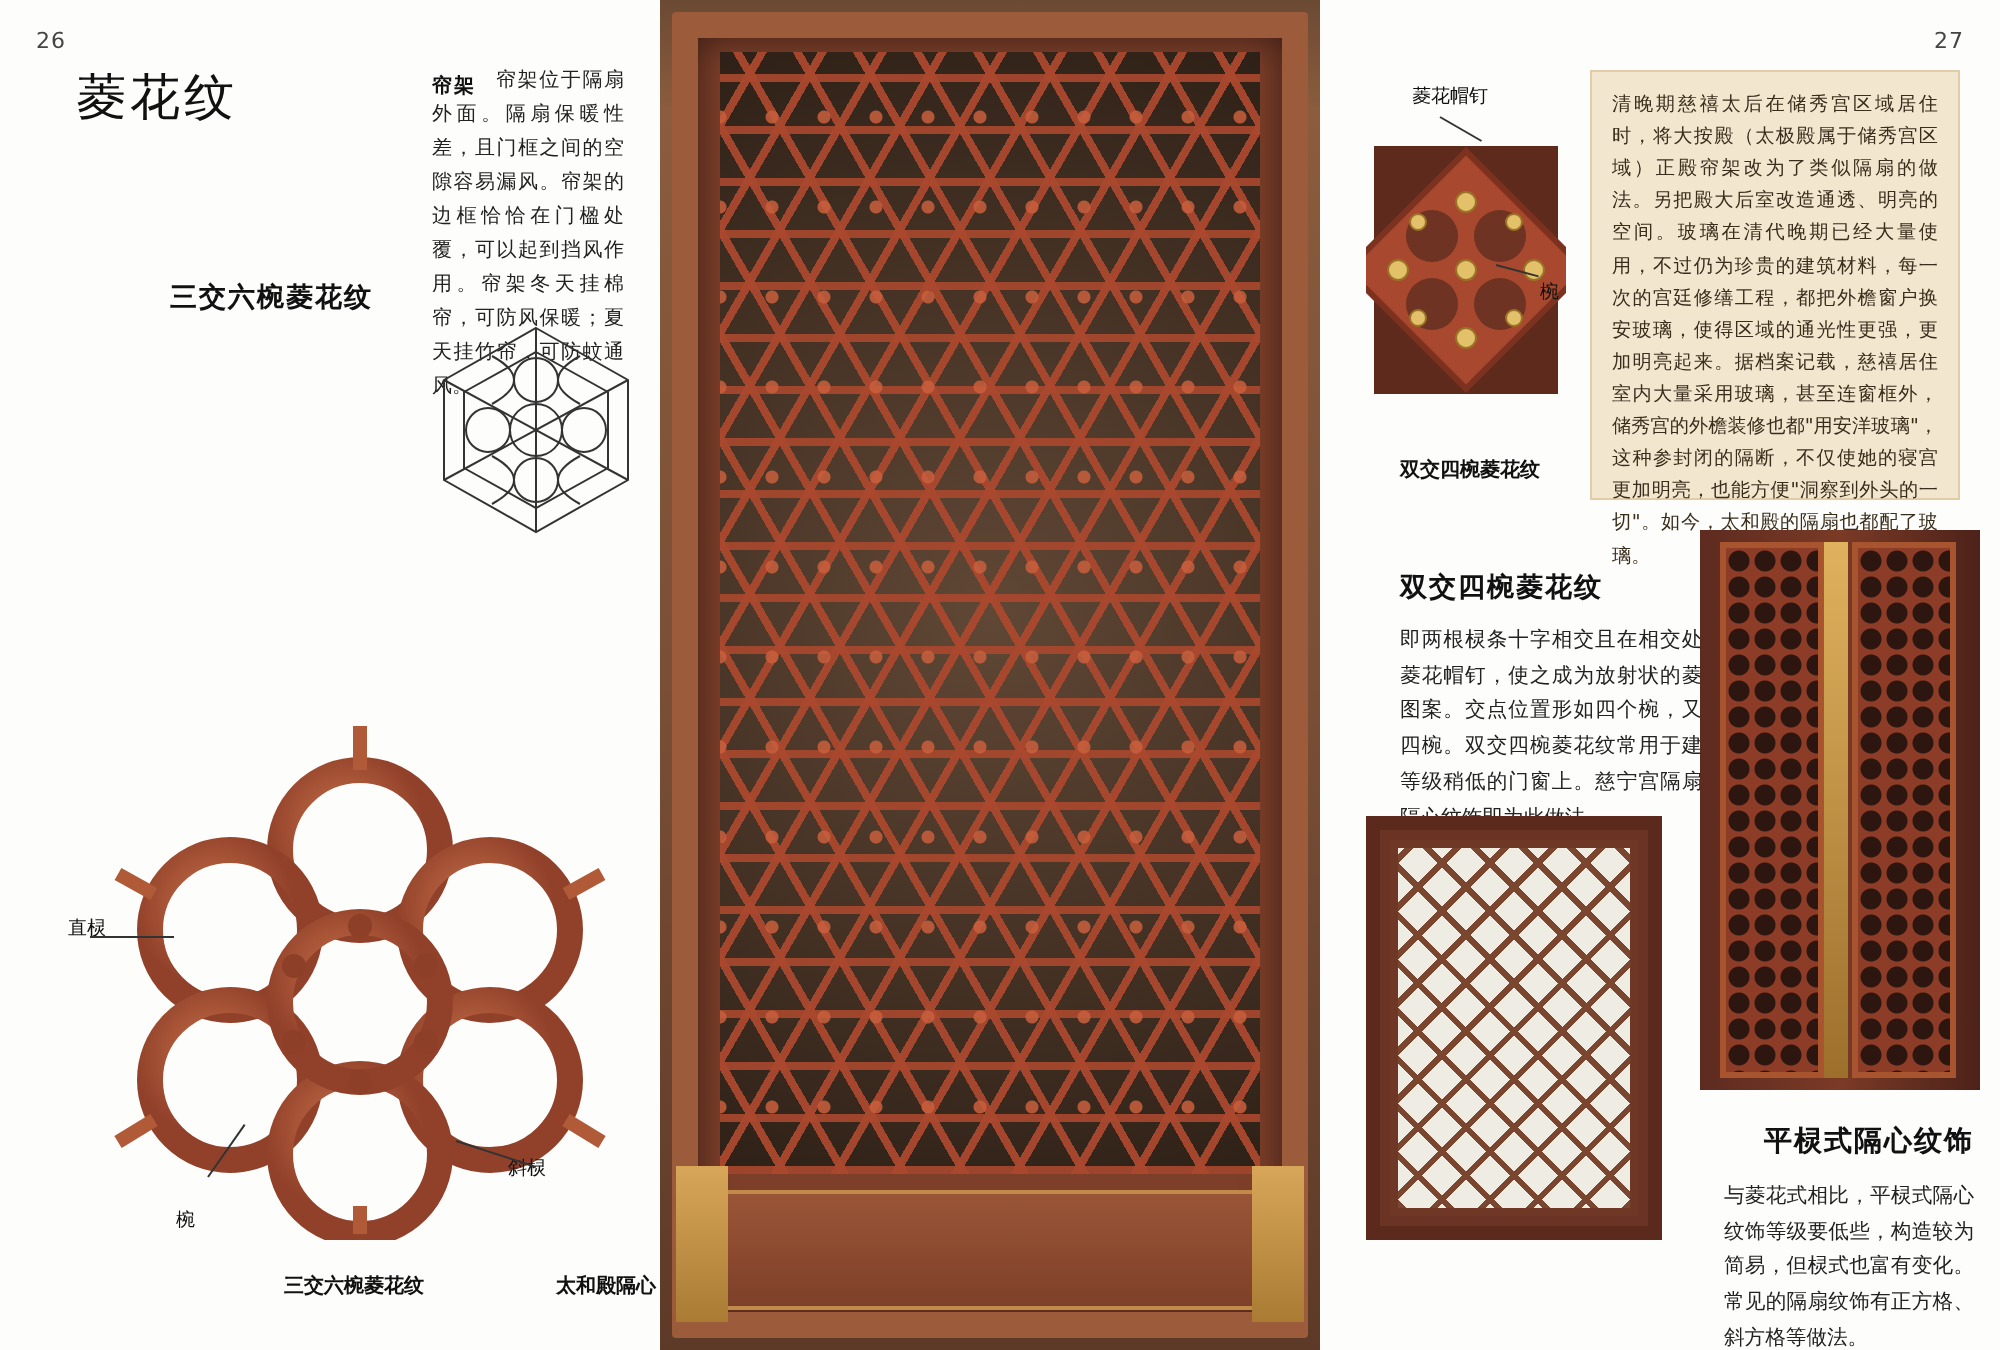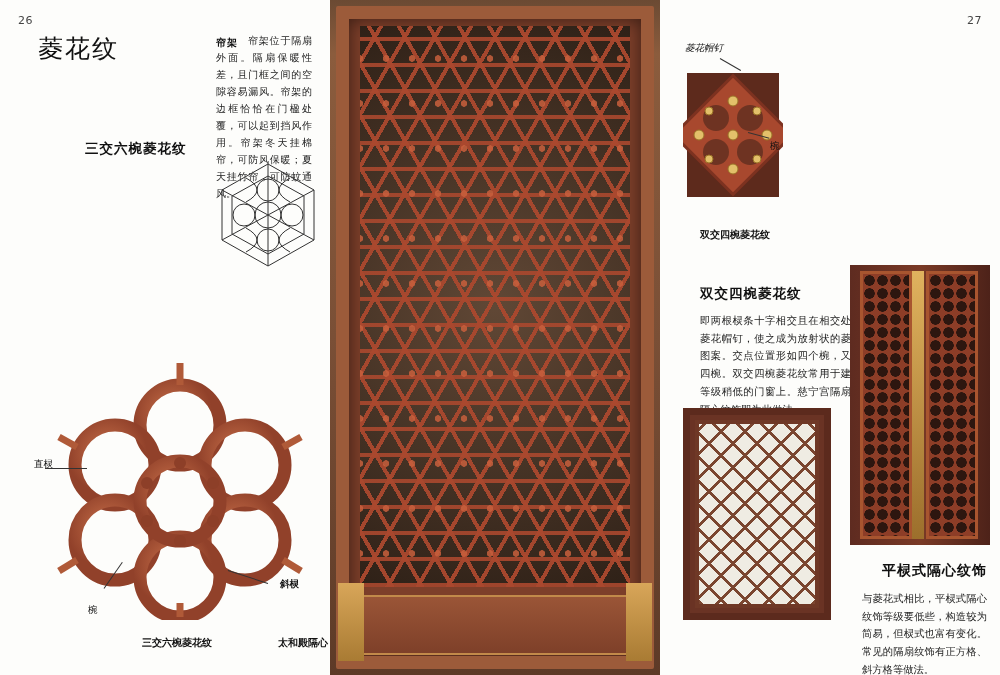--- a/index.html
+++ b/index.html
@@ -309,21 +309,21 @@
           <circle cx="92" cy="166" r="6"></circle>
         <circle cx="158" cy="166" r="6"></circle>
           <circle cx="125" cy="186" r="6"></circle>
       </g>
     </svg>
   </div>
 
   <div class="callout" style="left:18px; top:458px;margin-left:16px;">直棂</div>
   <div class="leader" style="left:45px; top:468px; width:42px;"></div>
 
-  <div class="callout" style="left:280px; top:578px;font-weight:bold;">斜棂</div>
+  <div class="callout" style="left:254px; top:578px;">斜棂</div>
   <div class="leader" style="left:228px; top:570px; width:42px; transform:rotate(18deg);"></div>
 
   <div class="callout" style="left:88px; top:604px;">椀</div>
   <div class="leader" style="left:104px; top:588px; width:32px; transform:rotate(-55deg);"></div>
 
   <div class="caption" style="left:142px; top:636px;">三交六椀菱花纹</div>
 
   <div class="door">
     <div class="frame-outer"></div>
     <div class="frame-inner">
@@ -353,26 +353,27 @@
           <circle cx="-34" cy="0" r="5"></circle>
             <circle cx="34" cy="0" r="5"></circle>
           <circle cx="-24" cy="-24" r="4"></circle>
             <circle cx="24" cy="-24" r="4"></circle>
           <circle cx="-24" cy="24" r="4"></circle>
             <circle cx="24" cy="24" r="4"></circle>
         </g>
       </g>
     </svg>
   </div>
-  <div class="callout" style="left:685px; top:42px;font-style:italic;">菱花帽钉</div>
+  <div class="callout" style="left:706px; top:42px;">菱花帽钉</div>
   <div class="leader" style="left:720px; top:58px; width:24px; transform:rotate(30deg);"></div>
   <div class="callout" style="left:770px; top:140px;">椀</div>
   <div class="leader" style="left:748px; top:132px; width:22px; transform:rotate(15deg);"></div>
   <div class="caption" style="left:700px; top:228px;">双交四椀菱花纹</div>
 
+  <div class="side-panel">清晚期慈禧太后在储秀宫区域居住时，将大按殿（太极殿属于储秀宫区域）正殿帘架改为了类似隔扇的做法。另把殿大后室改造通透、明亮的空间。玻璃在清代晚期已经大量使用，不过仍为珍贵的建筑材料，每一次的宫廷修缮工程，都把外檐窗户换安玻璃，使得区域的通光性更强，更加明亮起来。据档案记载，慈禧居住室内大量采用玻璃，甚至连窗框外，储秀宫的外檐装修也都"用安洋玻璃"，这种参封闭的隔断，不仅使她的寝宫更加明亮，也能方便"洞察到外头的一切"。如今，太和殿的隔扇也都配了玻璃。</div>
 
   <div class="sub-head" id="h-shuangjiao">双交四椀菱花纹</div>
   <div class="body-col" id="p-shuangjiao">即两根棂条十字相交且在相交处钉菱花帽钉，使之成为放射状的菱花图案。交点位置形如四个椀，又称四椀。双交四椀菱花纹常用于建筑等级稍低的门窗上。慈宁宫隔扇的隔心纹饰即为此做法。</div>
 
   <div class="photo-door-pair">
     <div class="panelA"></div>
     <div class="goldstrip"></div>
     <div class="panelB"></div>
   </div>
 

